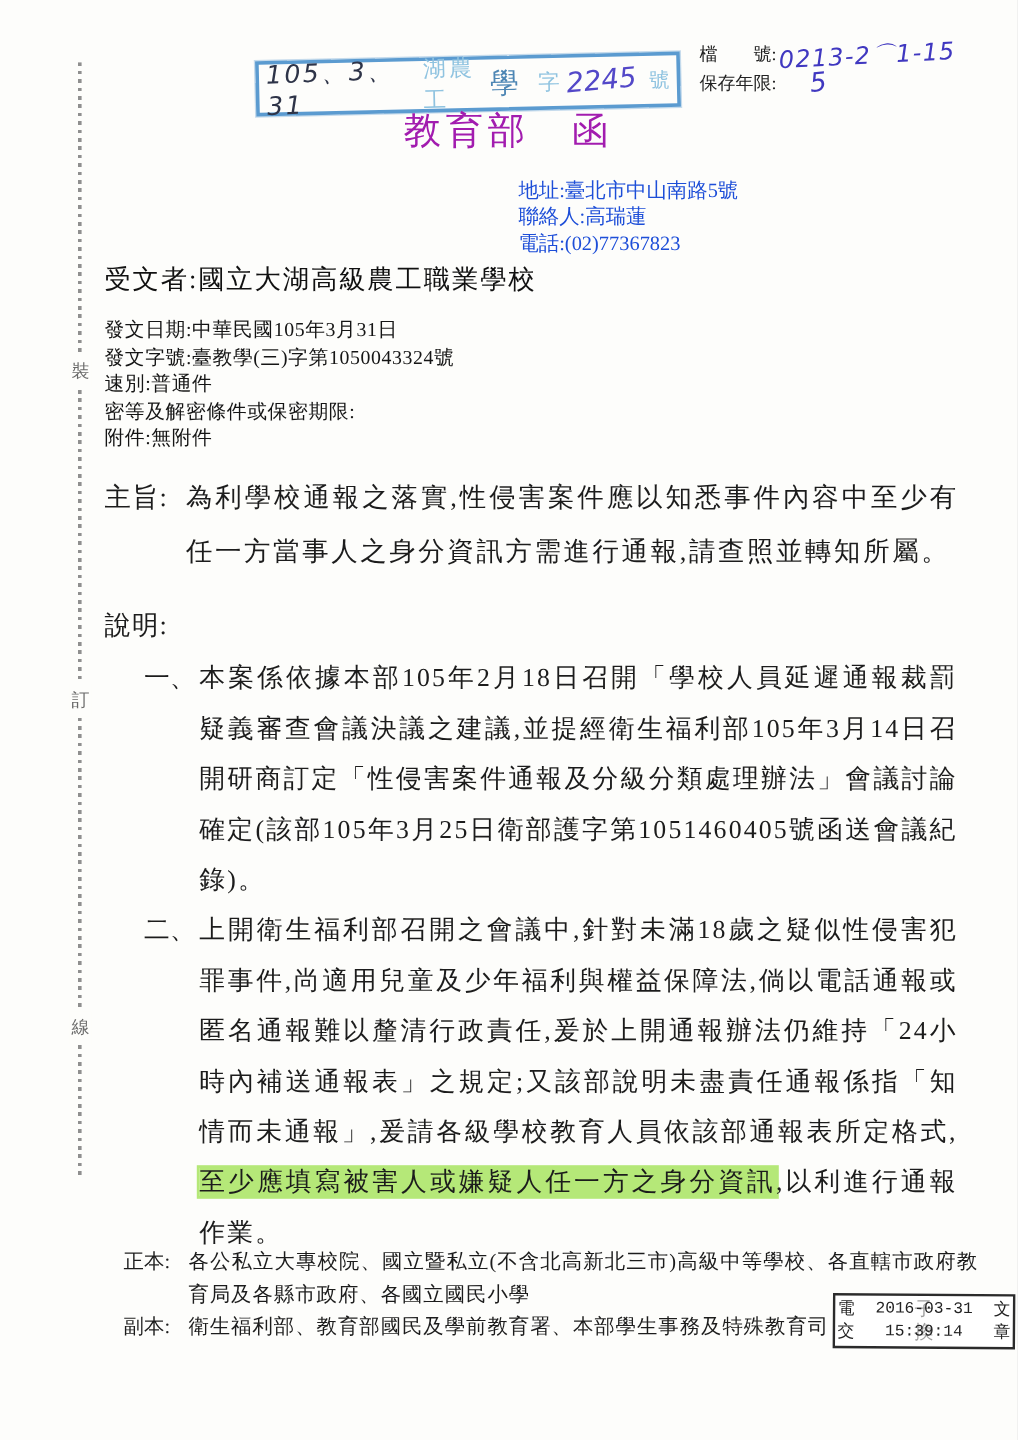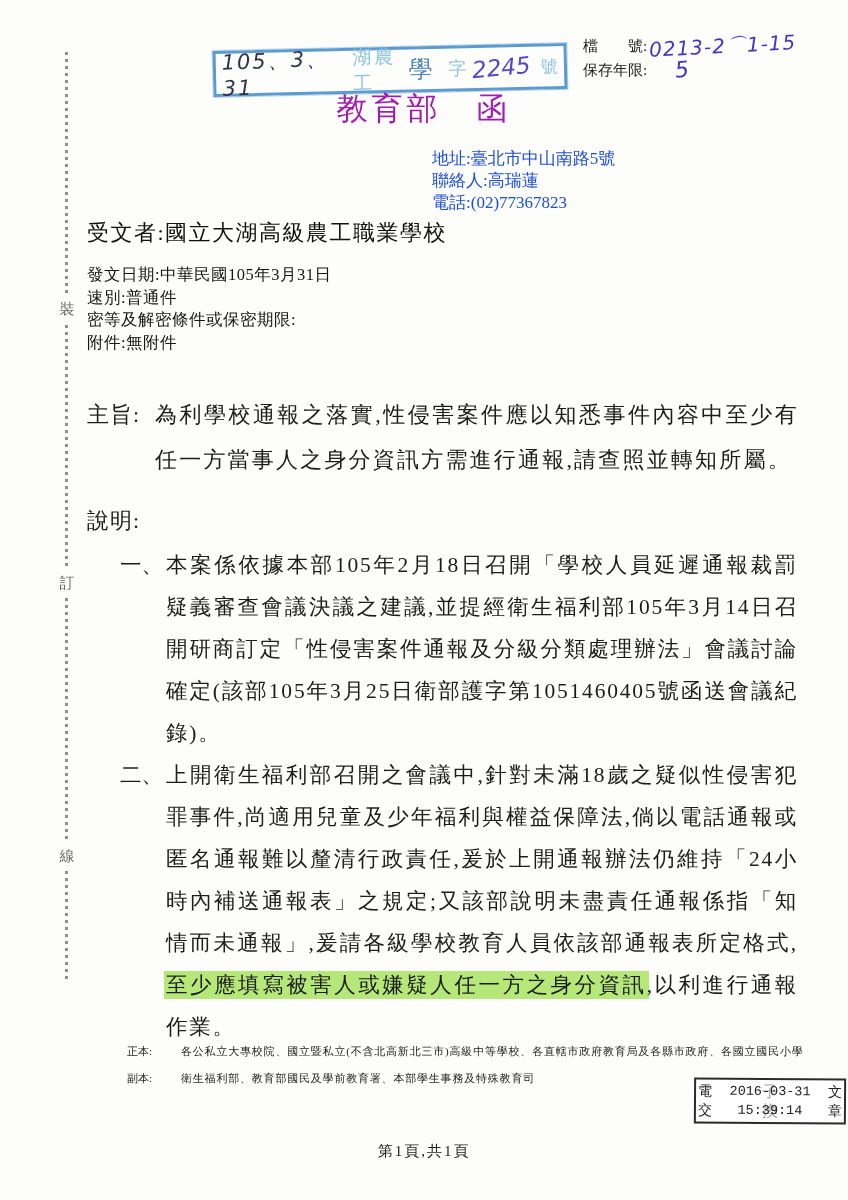--- a/index.html
+++ b/index.html
@@ -52,21 +52,21 @@
   .sec-label{flex:none;width:68px;letter-spacing:1px;}
   .sec-text{flex:1;text-align:justify;text-justify:inter-character;letter-spacing:2.2px;}
   .explain-label{position:absolute;left:87px;top:506px;font-size:22px;letter-spacing:1px;}
   
   .items{position:absolute;left:120px;top:544px;width:678px;font-size:21.5px;line-height:42px;}
   .item{display:flex;}
   .item-no{flex:none;width:46px;}
   .item-text{flex:1;text-align:justify;text-justify:inter-character;letter-spacing:1.8px;}
   .hl{background:#b5e878;box-shadow:0 0 0 2px #b5e878;box-decoration-break:clone;-webkit-box-decoration-break:clone;}
   
-  .copies{position:absolute;left:103px;top:1038px;width:712px;font-size:11px;line-height:27px;margin-left:24px;}
+  .copies{position:absolute;left:103px;top:1038px;width:712px;font-size:17px;line-height:27px;}
   .copy-row{display:flex;}
   .copy-label{flex:none;width:54px;}
   .copy-text{flex:1;text-align:justify;text-justify:inter-character;letter-spacing:.8px;}
   
   .exchange{
     position:absolute;left:694px;top:1078px;width:148px;height:42px;
     border:2px solid #2b2b2b;background:#fff;transform:rotate(.4deg);
     font-size:14px;line-height:19px;color:#222;display:flex;flex-direction:column;justify-content:center;
   }
   .ex-row{display:flex;justify-content:space-between;padding:0 2px;position:relative;}
@@ -110,20 +110,21 @@
   <div class="contact">
     <div>地址:臺北市中山南路5號</div>
     <div>聯絡人:高瑞蓮</div>
     <div>電話:(02)77367823</div>
   </div>
 
   <div class="recipient">受文者:國立大湖高級農工職業學校</div>
 
   <div class="meta">
     <div>發文日期:中華民國105年3月31日</div>
+    <div>發文字號:臺教學(三)字第1050043324號</div>
     <div>速別:普通件</div>
     <div>密等及解密條件或保密期限:</div>
     <div>附件:無附件</div>
   </div>
 
   <div class="subject">
     <div class="sec-label">主旨:</div>
     <div class="sec-text">為利學校通報之落實,性侵害案件應以知悉事件內容中至少有任一方當事人之身分資訊方需進行通報,請查照並轉知所屬。</div>
   </div>
 
@@ -159,15 +160,14 @@
       <span class="ex-overlay">子</span>
     </div>
     <div class="ex-row">
       <span>交</span>
       <span class="ex-mid">15:39:14</span>
       <span>章</span>
       <span class="ex-overlay">換</span>
     </div>
   </div>
 
-  <div class="footer">第1頁,共1頁</div>
 
 </div>
 
 </body></html>

